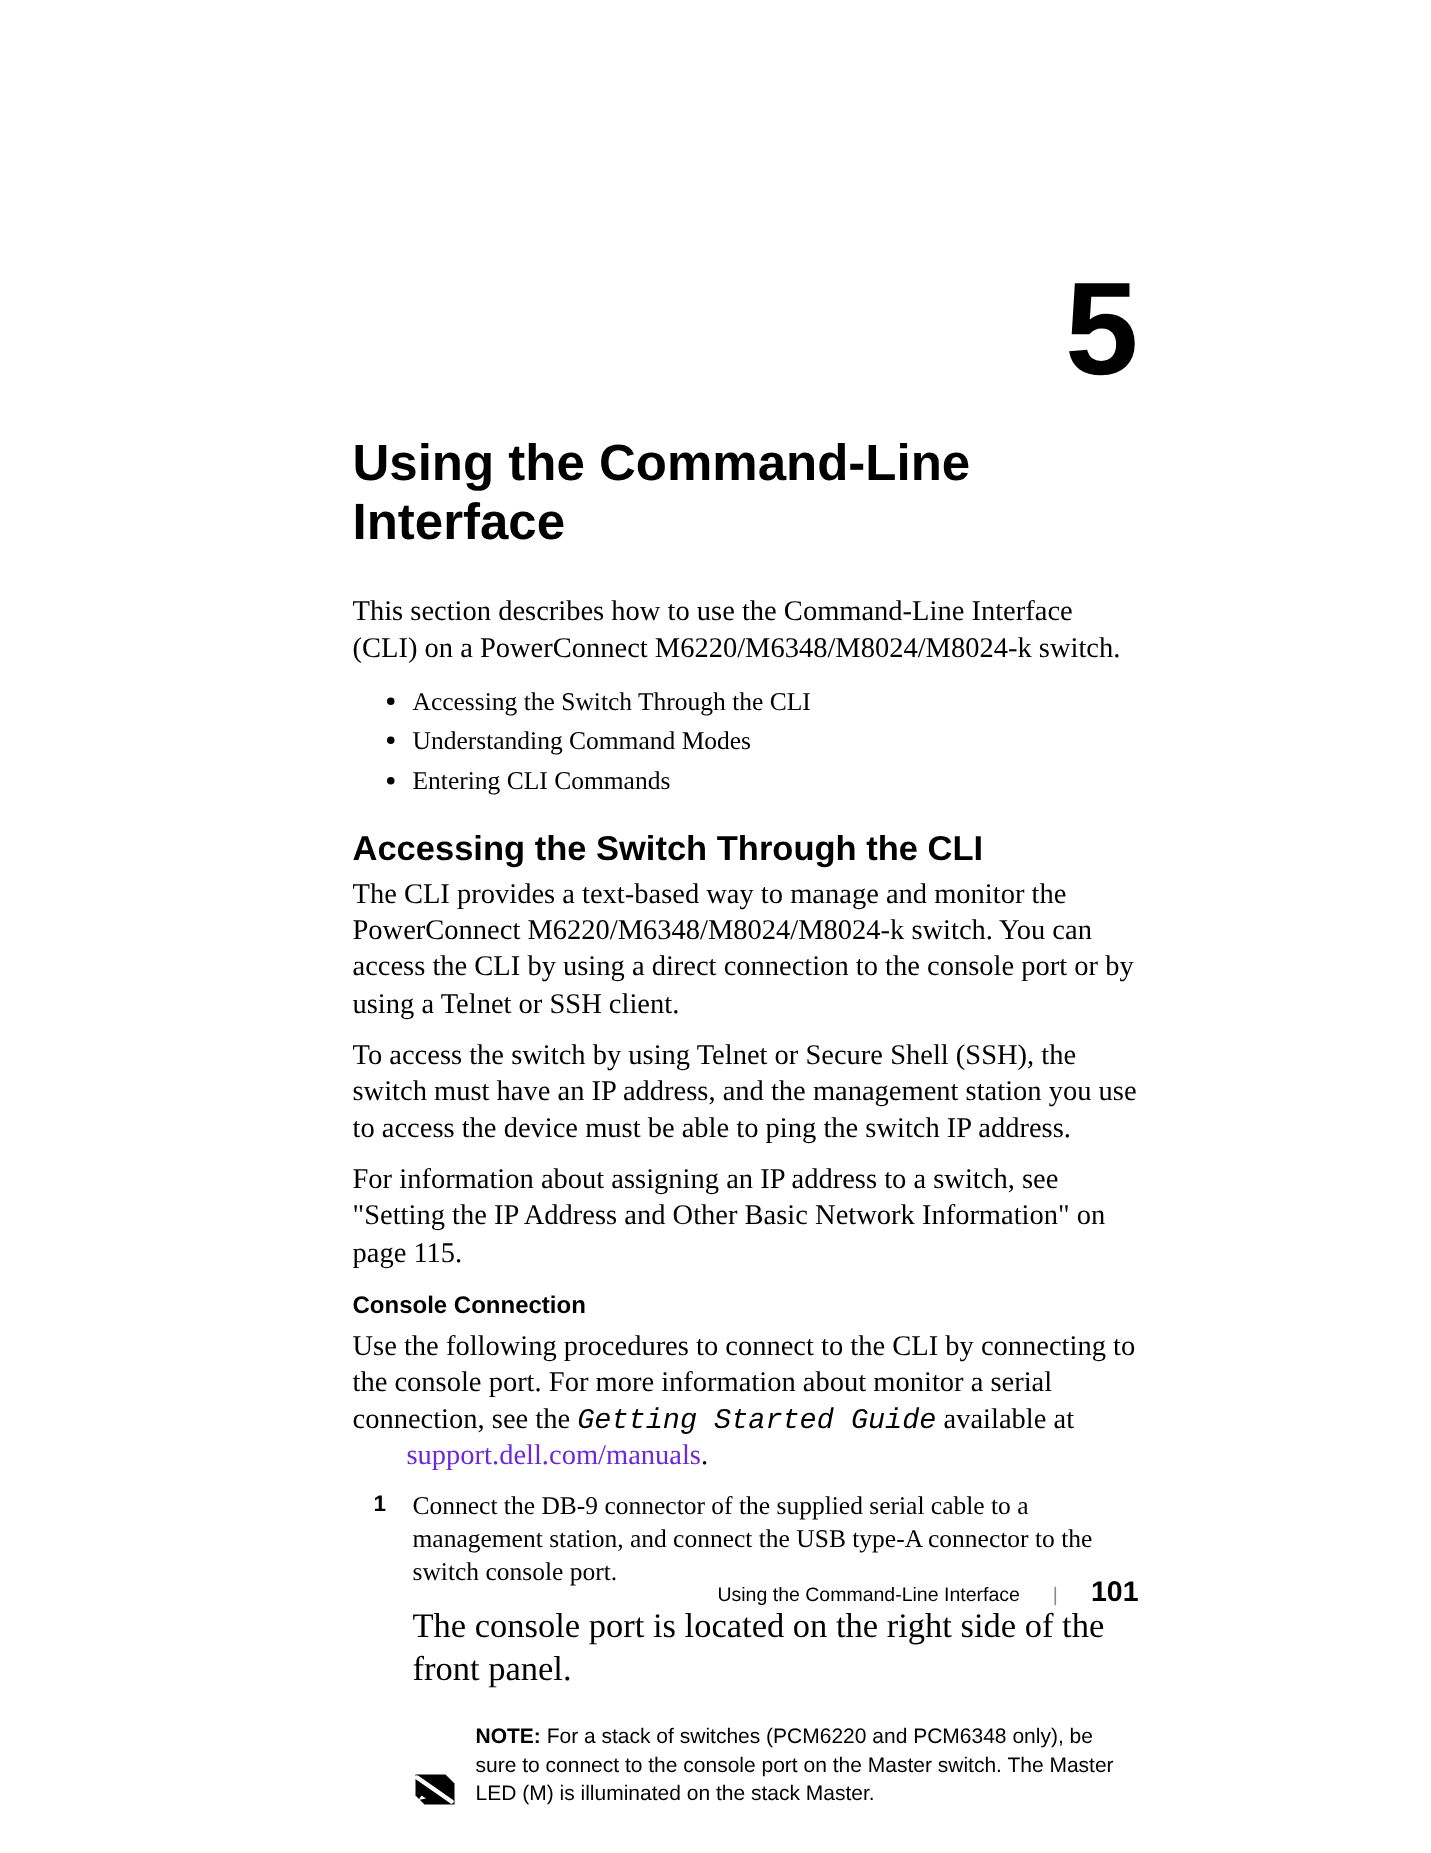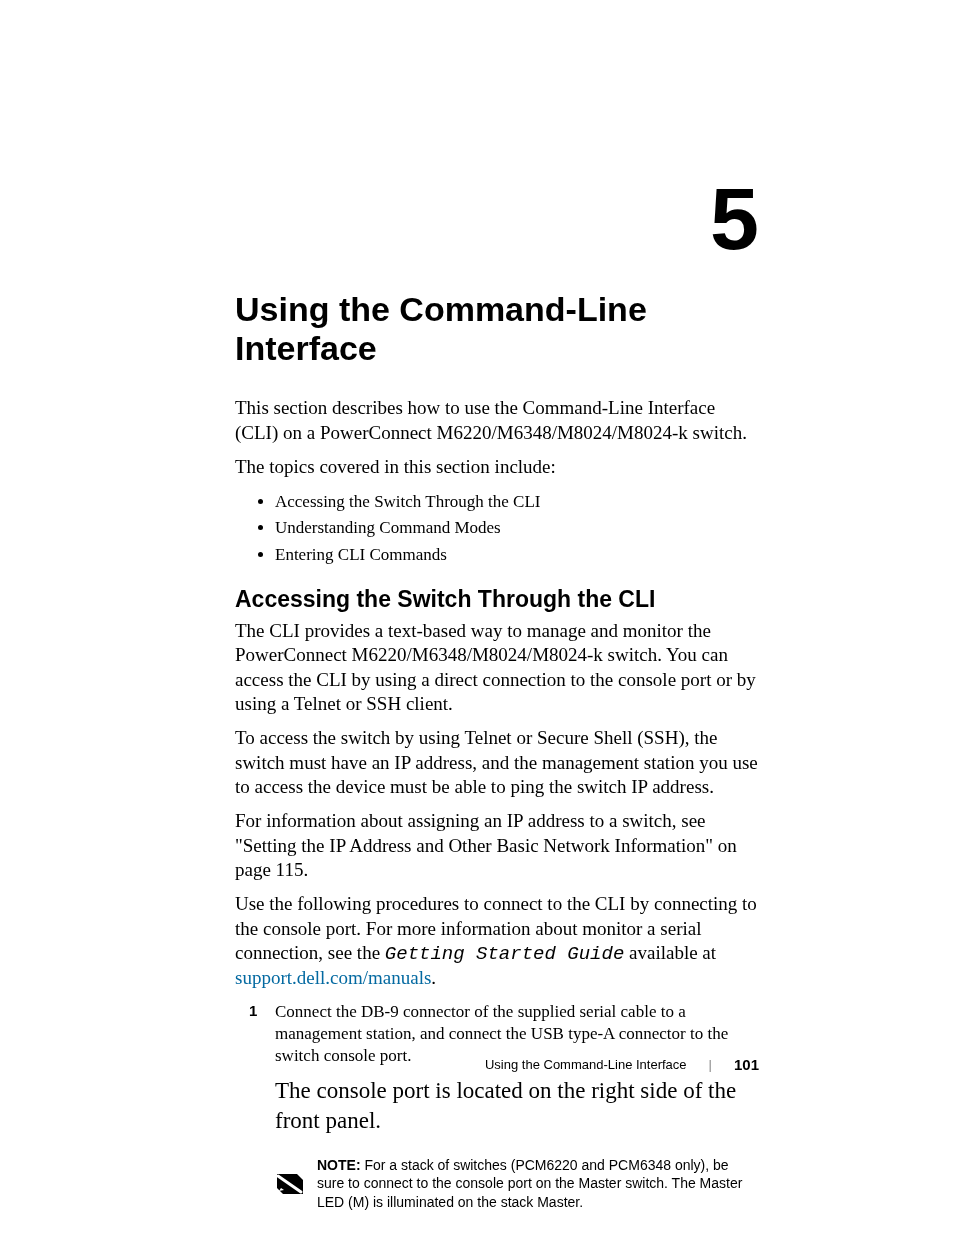--- a/index.html
+++ b/index.html
@@ -54,21 +54,21 @@
     font-size: 23px;
     margin: 14px 0 6px 0;
   }
   h3.subsection {
     font-family: Arial, Helvetica, sans-serif;
     font-weight: 700;
     font-size: 16px;
     margin: 14px 0 6px 0;
   }
   .italic { font-style: italic; font-family: Liberation Mono, monospace; }
-  a.link { color: #0369a1; text-decoration: none; }
+  a.link { color: #6d28d9; text-decoration: none; margin-left: 36px; }
   ol.steps {
     margin: 6px 0 10px 0;
     padding-left: 40px;
     counter-reset: step;
     list-style: none;
   }
   ol.steps > li {
     font-size: 17px;
     line-height: 1.3;
     margin-bottom: 20px;
@@ -83,21 +83,21 @@
     left: -26px;
     top: 0;
     font-size: 15px;
   }
   .step-sub {
     margin-top: 9px;
     font-size: 23px;
   }
   .note-block {
     display: flex;
-    align-items: center;
+    align-items: flex-end;
     margin: 10px 0 0 40px;
     gap: 12px;
   }
   .note-icon-wrap {
     width: 30px;
     height: 24px;
     flex: 0 0 auto;
     margin-top: 1px;
   }
   .note-text {
@@ -116,47 +116,47 @@
     font-size: 13px;
     display: flex;
     align-items: center;
     gap: 22px;
   }
   .footer .sep {
     color: #888;
   }
   .footer .pagenum {
     font-weight: 700;
-    font-size: 15px;
+    font-size: 19px;
   }
 </style>
 </head>
 <body>
 
 <div class="page">
 
   <div class="chapter-number">5</div>
 
   <h1 class="chapter-title">Using the Command-Line Interface</h1>
 
   <p class="body">This section describes how to use the Command-Line Interface (CLI) on a PowerConnect M6220/M6348/M8024/M8024-k switch.</p>
-  <p class="body">The topics covered in this section include:</p>
 
   <ul class="toc">
     <li>Accessing the Switch Through the CLI</li>
     <li>Understanding Command Modes</li>
     <li>Entering CLI Commands</li>
   </ul>
 
   <h2 class="section">Accessing the Switch Through the CLI</h2>
 
   <p class="body">The CLI provides a text-based way to manage and monitor the PowerConnect M6220/M6348/M8024/M8024-k switch. You can access the CLI by using a direct connection to the console port or by using a Telnet or SSH client.</p>
   <p class="body">To access the switch by using Telnet or Secure Shell (SSH), the switch must have an IP address, and the management station you use to access the device must be able to ping the switch IP address.</p>
   <p class="body">For information about assigning an IP address to a switch, see "Setting the IP Address and Other Basic Network Information" on page 115.</p>
 
+  <h3 class="subsection">Console Connection</h3>
 
   <p class="body">
     <span>Use the following procedures to connect to the CLI by connecting to the console port. For more information about monitor a serial connection, see the </span><span class="italic">Getting Started Guide</span><span> available at </span><a href="#" class="link">support.dell.com/manuals</a><span>.</span>
   </p>
 
   <ol class="steps">
     <li>
       <span>Connect the DB-9 connector of the supplied serial cable to a management station, and connect the USB type-A connector to the switch console port.</span>
       <div class="step-sub">The console port is located on the right side of the front panel.</div>
     </li>

